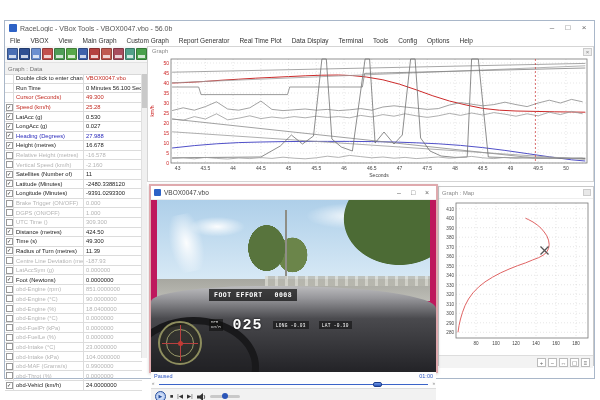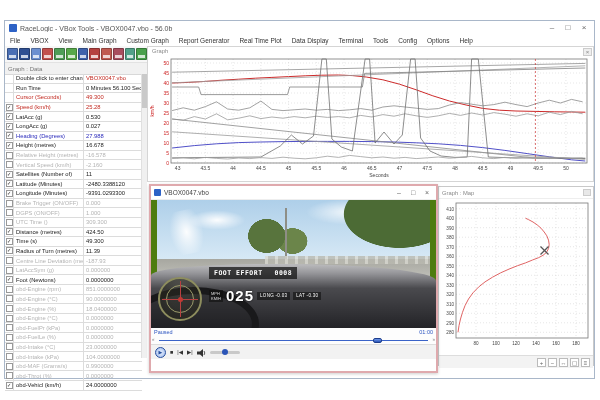--- a/index.html
+++ b/index.html
@@ -54,21 +54,21 @@
     justify-content:flex-end;gap:2px;padding-right:3px;}
   .mticon{width:9px;height:9px;background:#fff;border:1px solid #bbb;font-size:6px;line-height:8px;
     text-align:center;color:#666;box-sizing:border-box;}
   
   .videowin{position:absolute;left:144px;top:163px;width:289px;height:189px;background:#fff;
     border:2px solid #dfa9ad;box-sizing:border-box;z-index:30;box-shadow:0 1px 3px rgba(0,0,0,.2);}
   .vtitle{height:13px;background:#fff;display:flex;align-items:center;border-bottom:1px solid #eee;}
   .vtitle .vticon{width:7px;height:7px;background:#2d62c6;margin:0 3px;border-radius:1px;}
   .vtitle .vtname{font-size:6.5px;color:#444;flex:1;}
   .vtitle .wctrls span{font-size:7px;width:14px;}
-  .vscreen{position:relative;height:128px;background:#4d7c0f;overflow:hidden;}
+  .vscreen{position:relative;height:172px;background:#be185d;overflow:hidden;}
   .sky{position:absolute;left:2%;top:0;right:2%;height:52%;
     background:
       radial-gradient(ellipse 40px 14px at 22% 30%, rgba(255,255,255,.95), rgba(255,255,255,0) 70%),
       radial-gradient(ellipse 60px 18px at 70% 18%, rgba(255,255,255,.8), rgba(255,255,255,0) 70%),
       linear-gradient(#aecfe9,#dcecf7);}
   .treeR{position:absolute;right:2%;top:0;width:36%;height:55%;
     background:radial-gradient(ellipse 90% 80% at 70% 20%, #4c6b35 0 60%, rgba(0,0,0,0) 61%);}
   .treeM{position:absolute;left:30%;top:10%;width:26%;height:40%;
     background:radial-gradient(ellipse 45% 60% at 40% 45%, #58743d 0 55%, rgba(0,0,0,0) 56%),
                radial-gradient(ellipse 40% 50% at 75% 55%, #6b854a 0 50%, rgba(0,0,0,0) 51%);}
@@ -88,22 +88,22 @@
   .gauge{position:absolute;left:7px;bottom:7px;width:44px;height:44px;border-radius:50%;
     background:radial-gradient(circle,rgba(60,60,40,.25) 0 30%,rgba(40,40,28,.55) 70%);
     border:2px solid #8d8d5e;box-sizing:border-box;}
   .gauge:before{content:"";position:absolute;inset:6px;border:1px solid #9a9a6a;border-radius:50%;}
   .gauge .gh{position:absolute;left:2px;right:2px;top:50%;height:1px;background:#b84040;}
   .gauge .gv{position:absolute;top:2px;bottom:2px;left:50%;width:1px;background:#b84040;}
   .gauge .gc{position:absolute;left:50%;top:50%;width:5px;height:5px;margin:-2.5px;background:#c23a34;border-radius:50%;}
   .febox{position:absolute;left:58px;top:52%;background:rgba(15,15,15,.72);color:#fff;
     font-family:"DejaVu Sans Mono",monospace;font-size:6.5px;font-weight:bold;padding:2px 5px;letter-spacing:.5px;
     display:flex;gap:12px;}
-  .spdrow{position:absolute;left:58px;top:68%;display:flex;align-items:center;gap:3px;
-    font-family:Liberation Sans, sans-serif;color:#fff;justify-content:space-between;}
+  .spdrow{position:absolute;left:58px;top:68%;display:flex;align-items:center;gap:10px;
+    font-family:Liberation Mono, monospace;color:#fff;justify-content:space-between;}
   .units{display:flex;flex-direction:column;font-size:4px;line-height:5px;color:#ddd;background:rgba(15,15,15,.6);padding:1px 2px;}
   .bigspd{font-size:15px;font-weight:bold;text-shadow:0 0 2px #000;letter-spacing:1px;}
   .lltag{font-size:4.5px;background:rgba(15,15,15,.6);padding:1.5px 3px;letter-spacing:.3px;}
   .vstatus{height:8px;display:flex;justify-content:space-between;align-items:center;padding:0 3px;background:#fdfdfd;}
   .vstatus span{font-size:5.5px;color:#2d55c0;}
   .vseek{position:relative;height:8px;background:#fdfdfd;}
   .strack{position:absolute;left:8px;right:8px;top:3.5px;height:1.5px;background:#3a63c8;}
   .schv{position:absolute;top:1px;font-size:4.5px;color:#888;}
   .shandle{position:absolute;top:1.5px;width:9px;height:5px;background:linear-gradient(#6f97e8,#2b55b8);
     border:1px solid #1d3d8c;border-radius:2px;box-sizing:border-box;}

